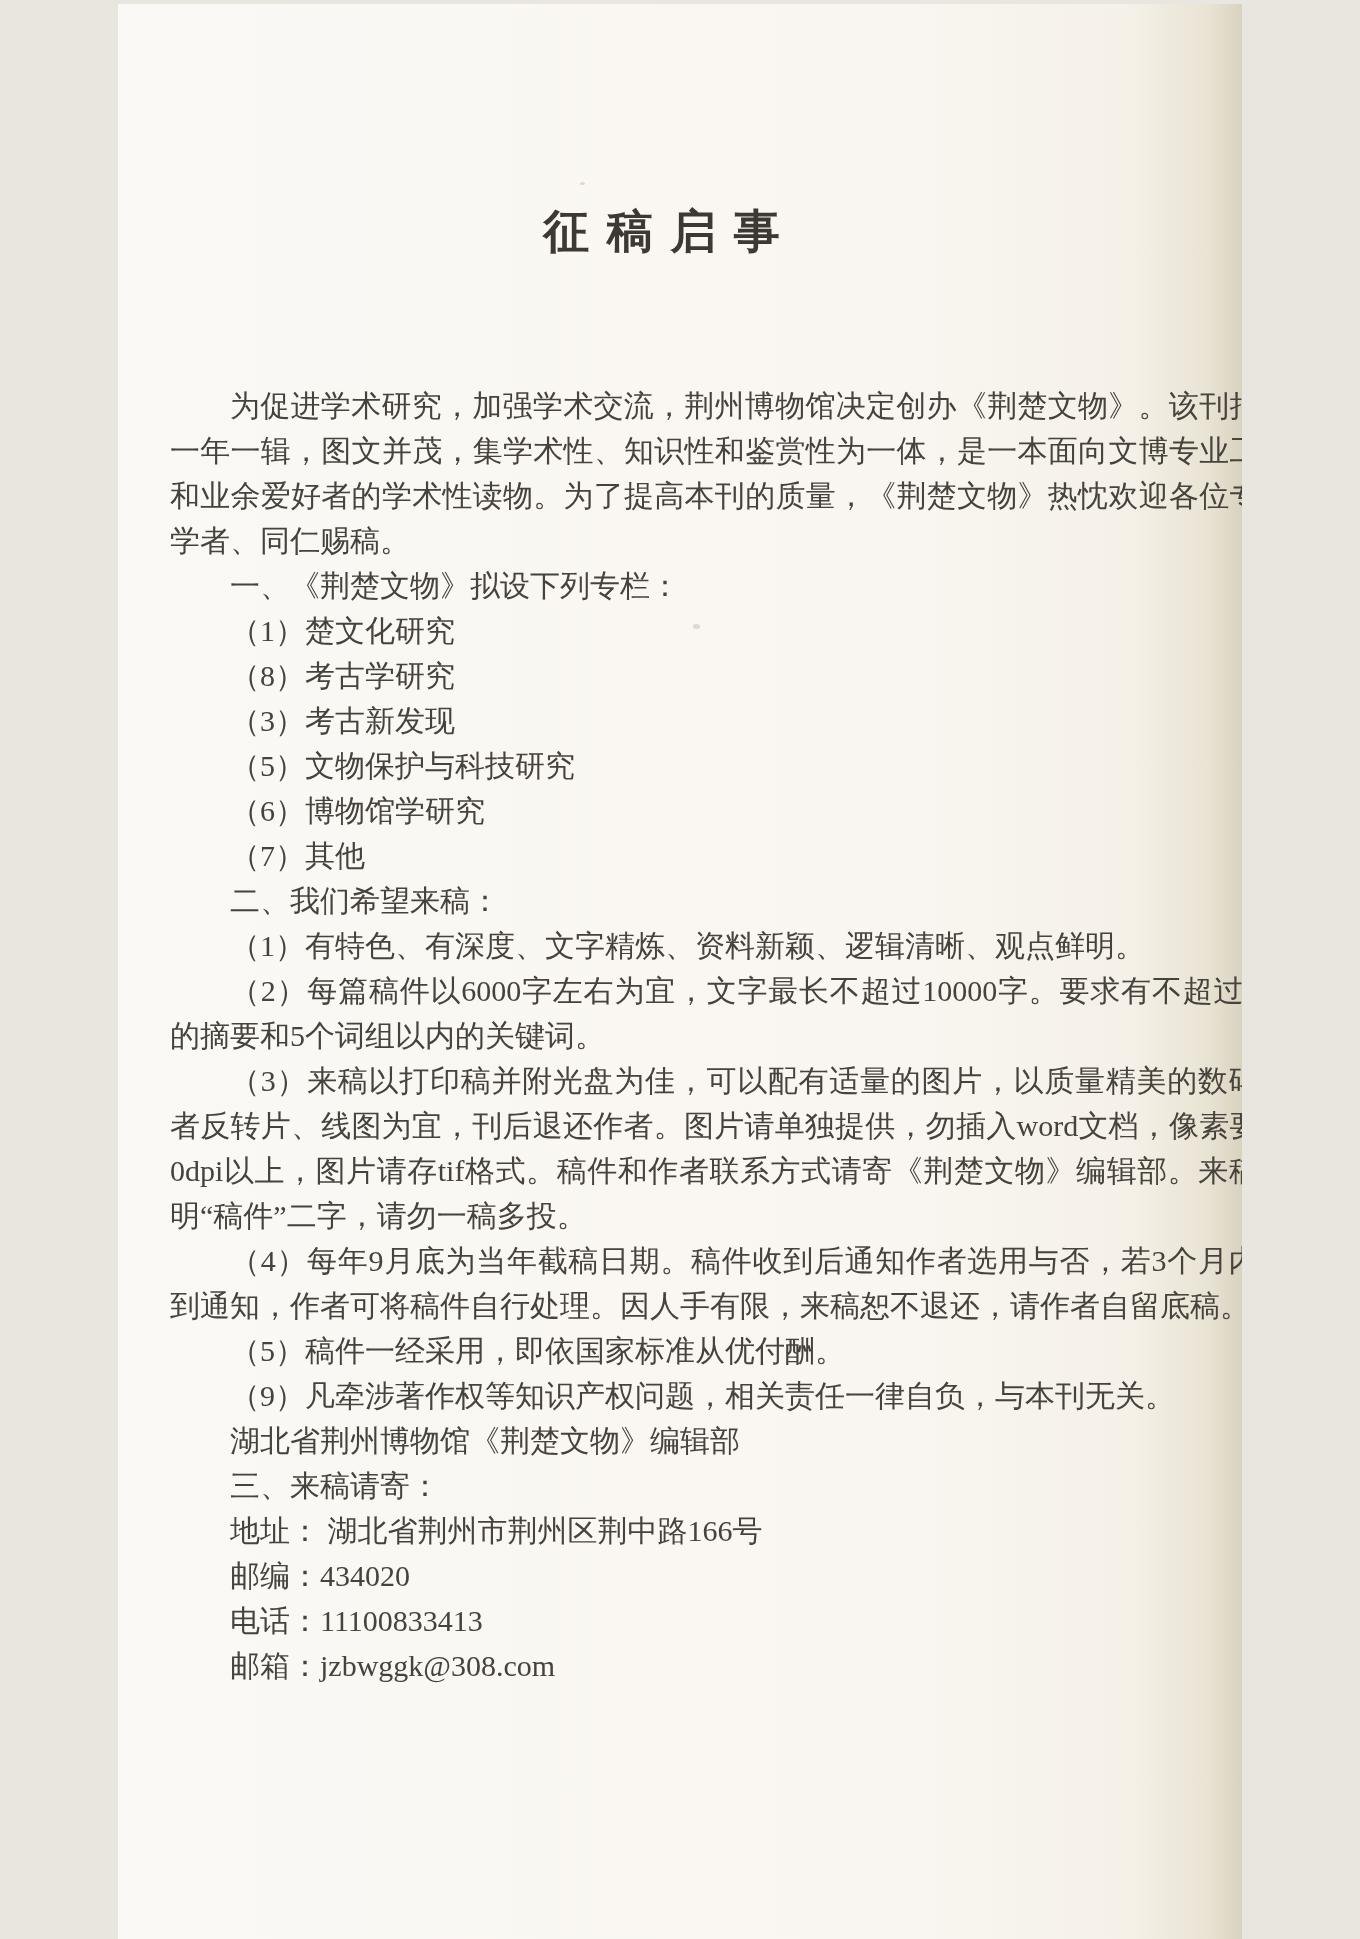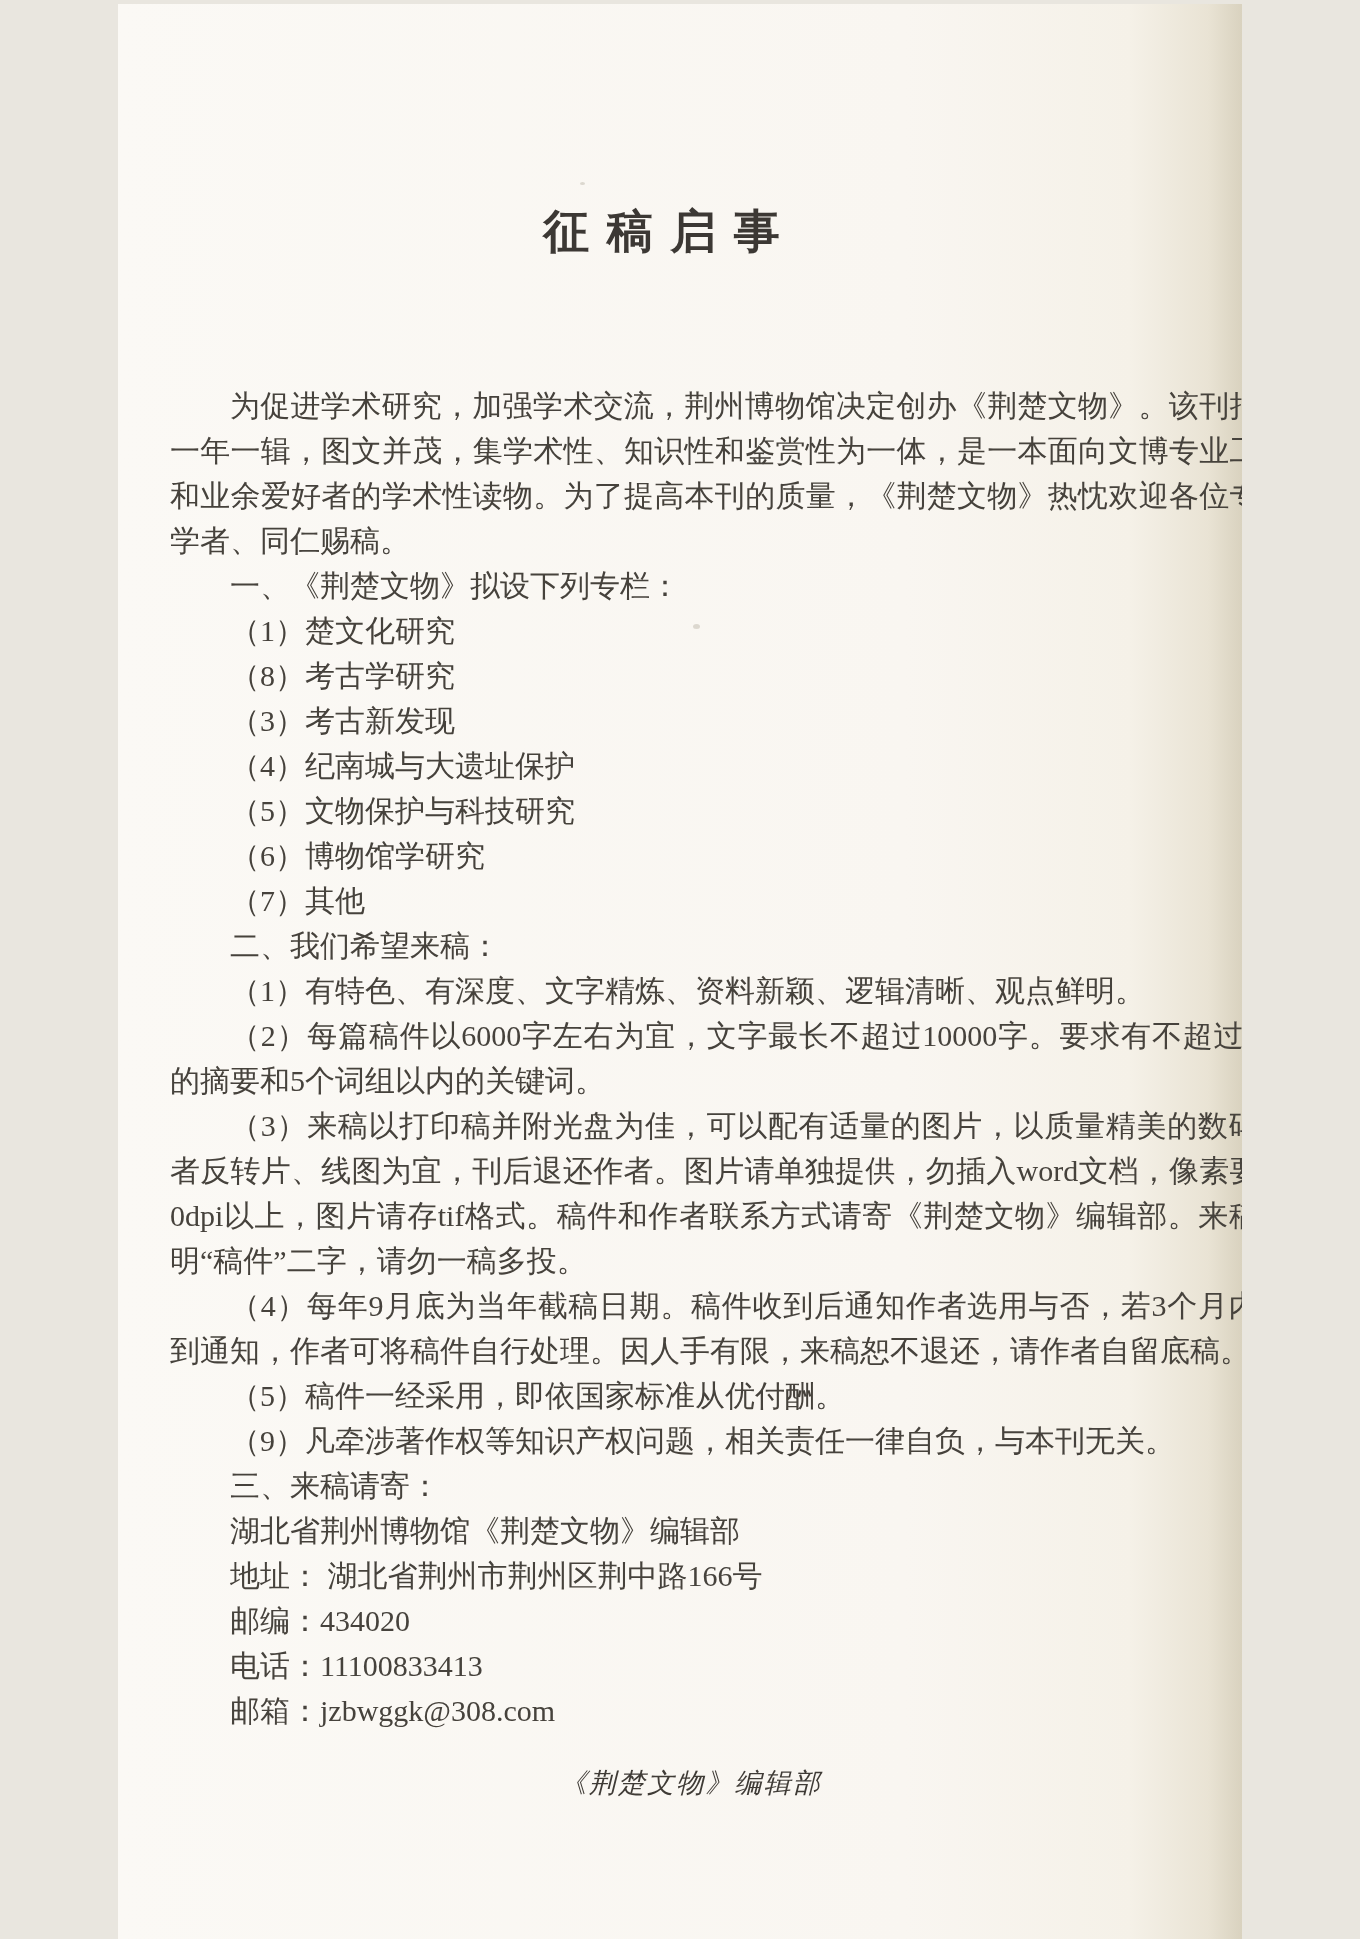--- a/index.html
+++ b/index.html
@@ -69,33 +69,31 @@
   <div class="artifact artifact-2"></div>
 
   <h1 class="title">征稿启事</h1>
 
   <div class="doc-body" id="doc-body">
       <p class="para">为促进学术研究，加强学术交流，荆州博物馆决定创办《荆楚文物》。该刊拟定为一年一辑，图文并茂，集学术性、知识性和鉴赏性为一体，是一本面向文博专业工作者和业余爱好者的学术性读物。为了提高本刊的质量，《荆楚文物》热忱欢迎各位专家、学者、同仁赐稿。</p>
       <p class="para">一、《荆楚文物》拟设下列专栏：</p>
       <p class="para">（1）楚文化研究</p>
       <p class="para">（8）考古学研究</p>
       <p class="para">（3）考古新发现</p>
-      <p class="para">（4）纪南城与大遗址保护</p>
       <p class="para">（5）文物保护与科技研究</p>
       <p class="para">（6）博物馆学研究</p>
       <p class="para">（7）其他</p>
       <p class="para">二、我们希望来稿：</p>
       <p class="para">（1）有特色、有深度、文字精炼、资料新颖、逻辑清晰、观点鲜明。</p>
       <p class="para">（2）每篇稿件以6000字左右为宜，文字最长不超过10000字。要求有不超过200字的摘要和5个词组以内的关键词。</p>
       <p class="para">（3）来稿以打印稿并附光盘为佳，可以配有适量的图片，以质量精美的数码片或者反转片、线图为宜，刊后退还作者。图片请单独提供，勿插入word文档，像素要求300dpi以上，图片请存tif格式。稿件和作者联系方式请寄《荆楚文物》编辑部。来稿请注明“稿件”二字，请勿一稿多投。</p>
       <p class="para">（4）每年9月底为当年截稿日期。稿件收到后通知作者选用与否，若3个月内未收到通知，作者可将稿件自行处理。因人手有限，来稿恕不退还，请作者自留底稿。</p>
       <p class="para">（5）稿件一经采用，即依国家标准从优付酬。</p>
       <p class="para">（9）凡牵涉著作权等知识产权问题，相关责任一律自负，与本刊无关。</p>
+      <p class="para">湖北省荆州博物馆《荆楚文物》编辑部</p>
       <p class="para">三、来稿请寄：</p>
-      <p class="para">湖北省荆州博物馆《荆楚文物》编辑部</p>
       <p class="para">地址： 湖北省荆州市荆州区荆中路166号</p>
       <p class="para">邮编：434020</p>
       <p class="para">电话：11100833413</p>
       <p class="para">邮箱：jzbwggk@308.com</p>
     </div>
 
-  <div class="footer">《荆楚文物》编辑部</div>
 </div>
 
 </body></html>

